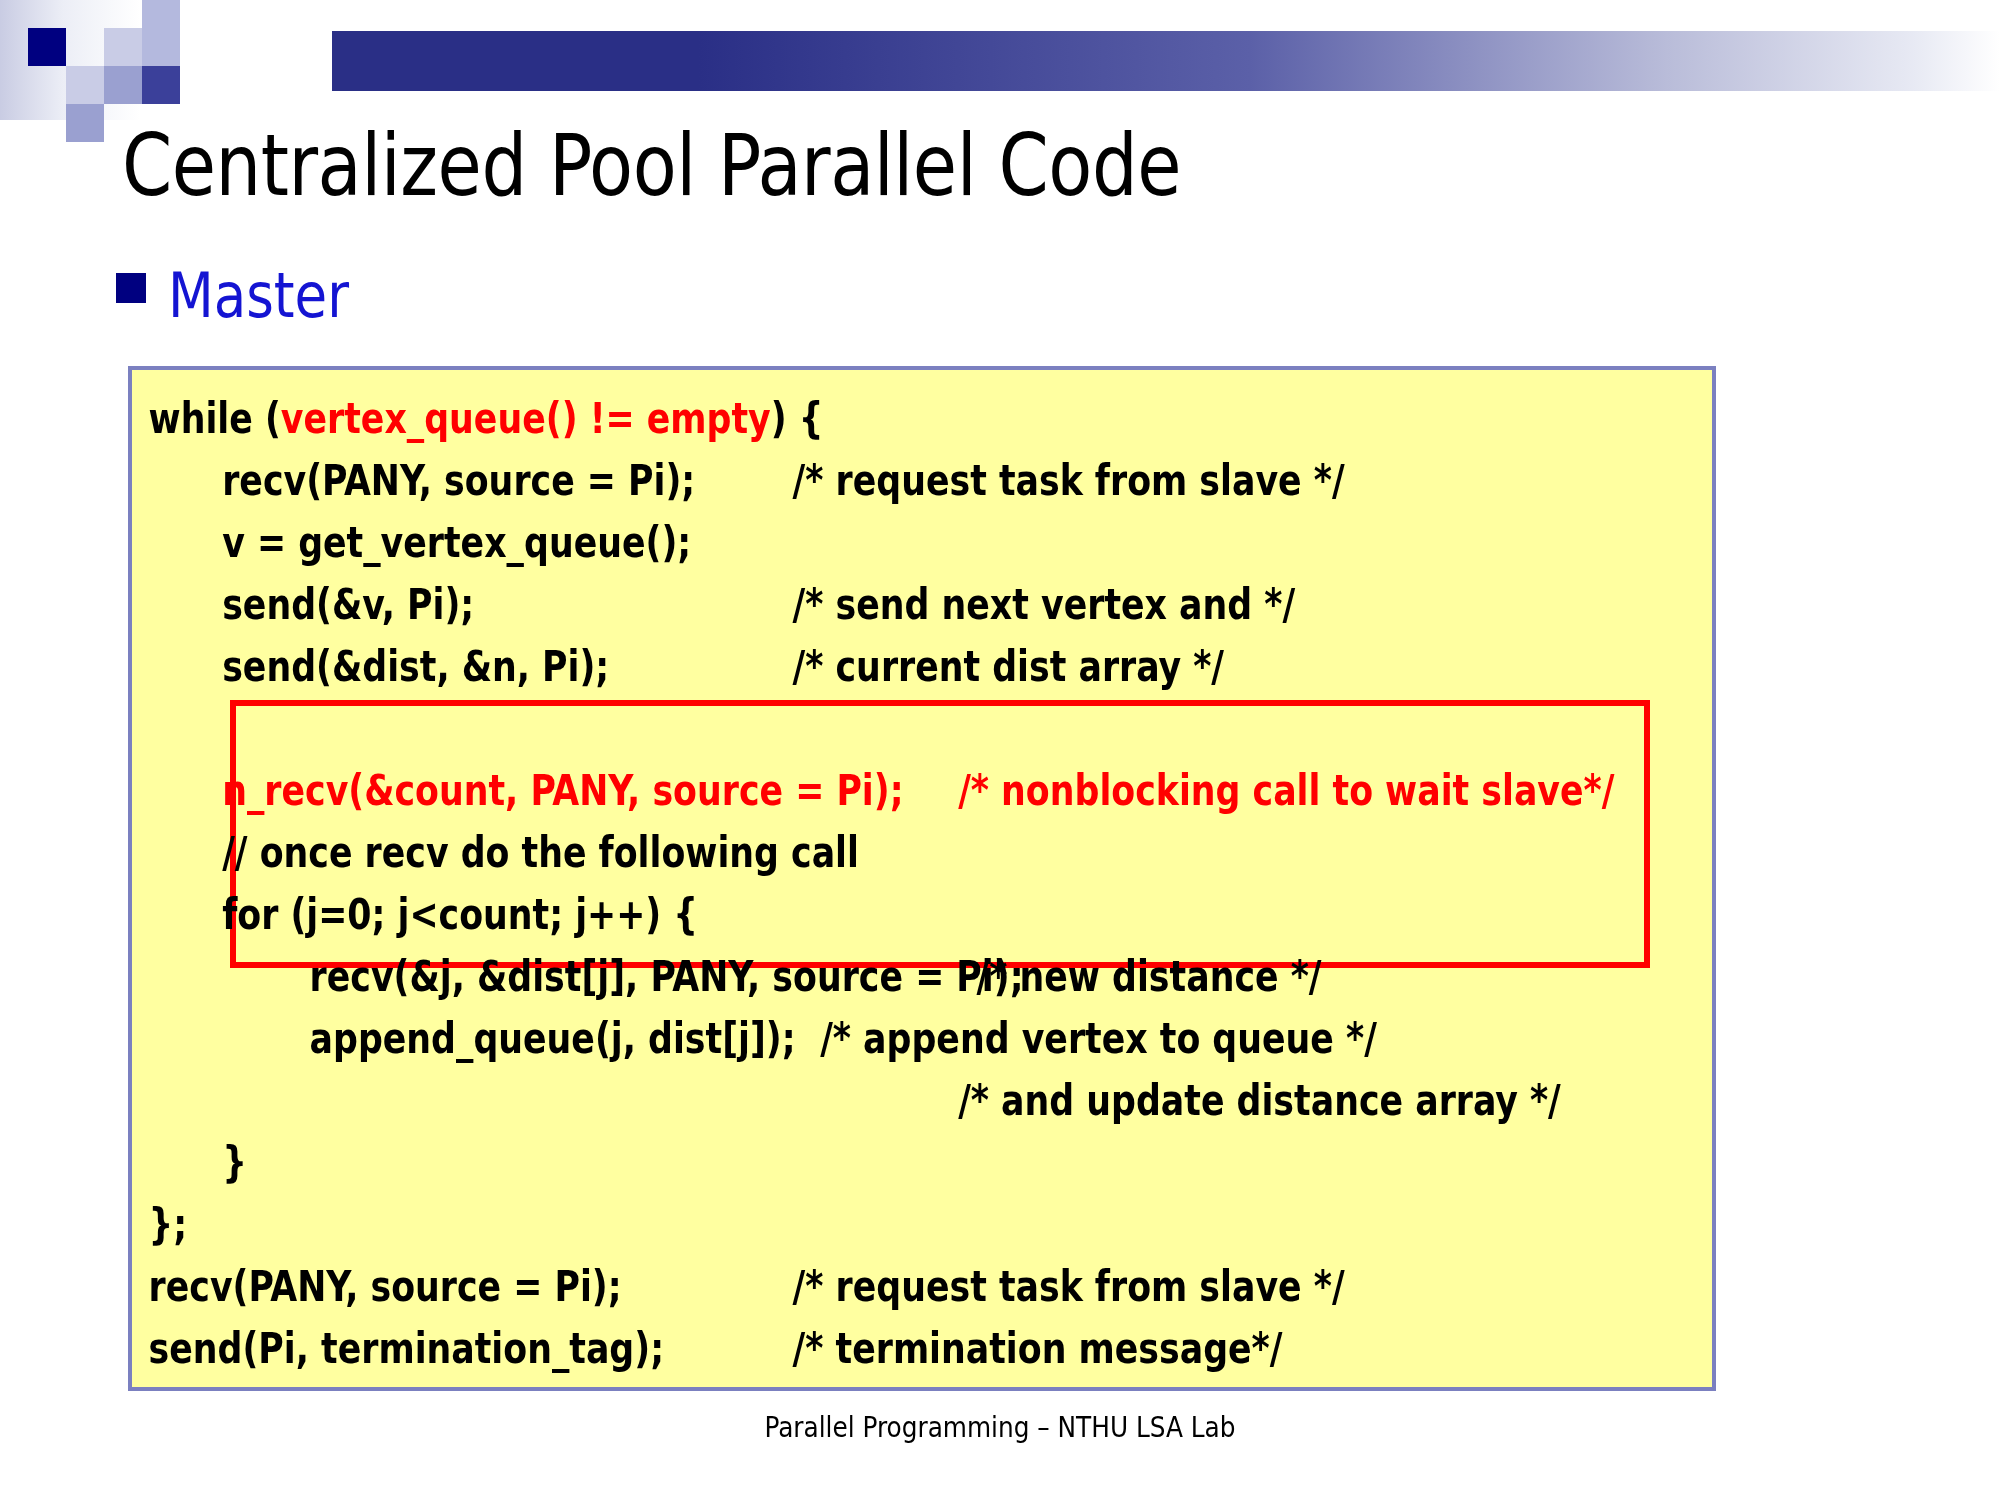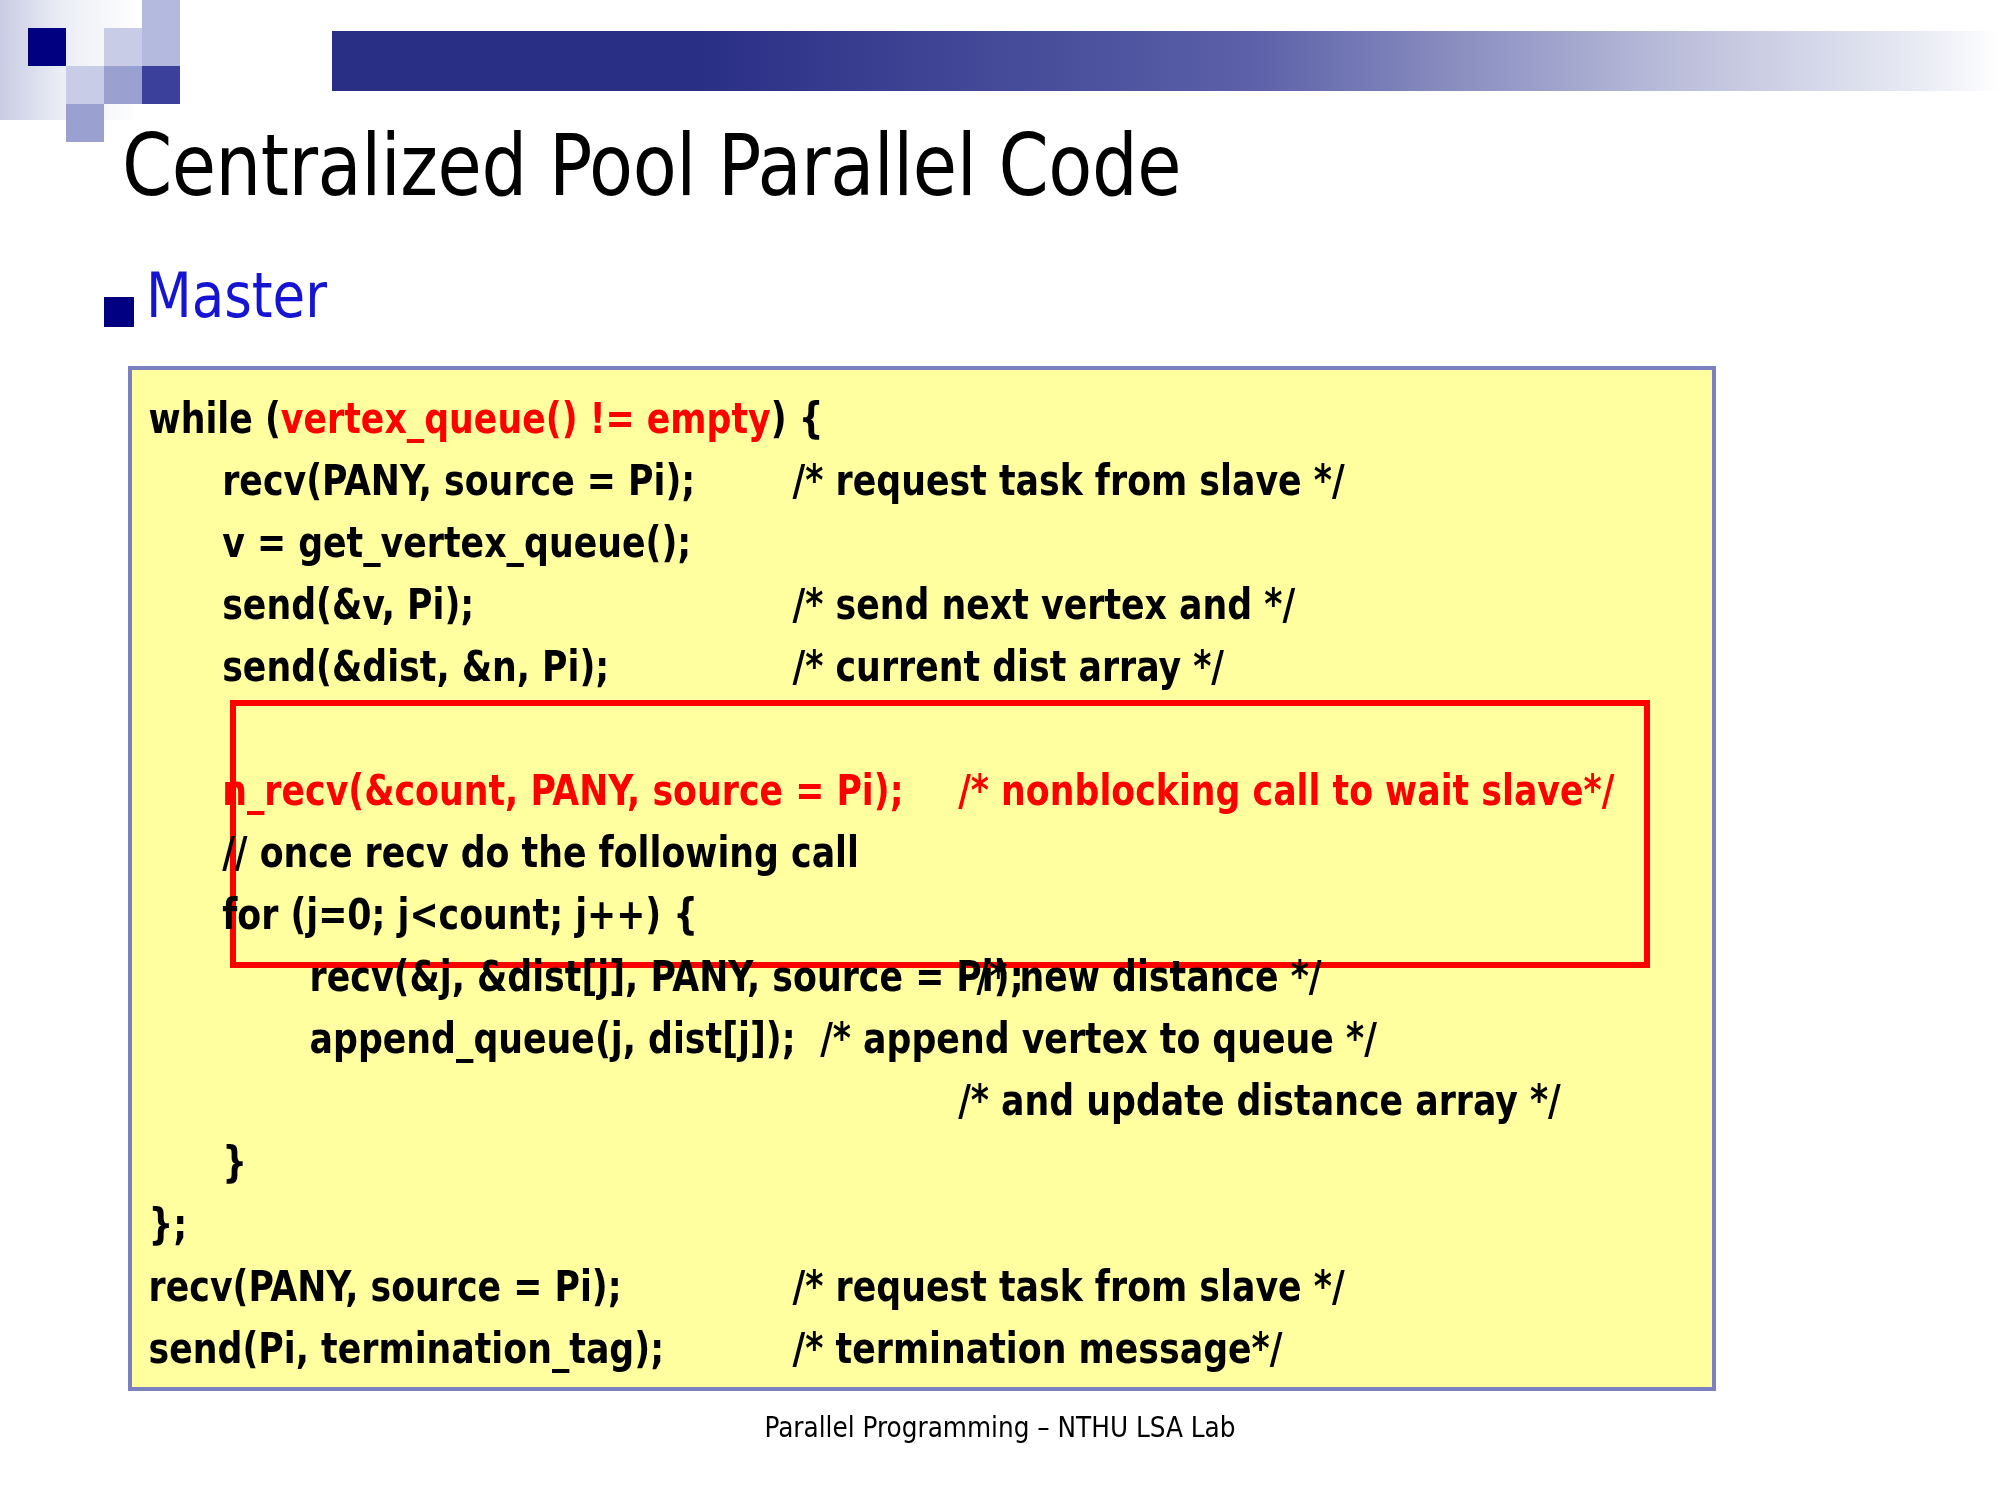--- a/index.html
+++ b/index.html
@@ -61,25 +61,25 @@
     font-family: "DejaVu Sans Condensed", "Liberation Sans Narrow", "Liberation Sans", sans-serif;
     letter-spacing: -0.5px;
     transform: scaleX(0.93);
     transform-origin: left center;
     white-space: nowrap;
   }
 
   
   #bullet-row {
     position: absolute;
-    left: 104px;
+    left: 116px;
     top: 265px;
     display: flex;
-    align-items: flex-end;
-    gap: 12px;
+    align-items: flex-start;
+    gap: 22px;
   }
   #bullet-square {
     width: 30px;
     height: 30px;
     background: #000080;
     flex: 0 0 auto;
     margin-top: 8px;
   }
   #bullet-label {
     font-size: 62px;

